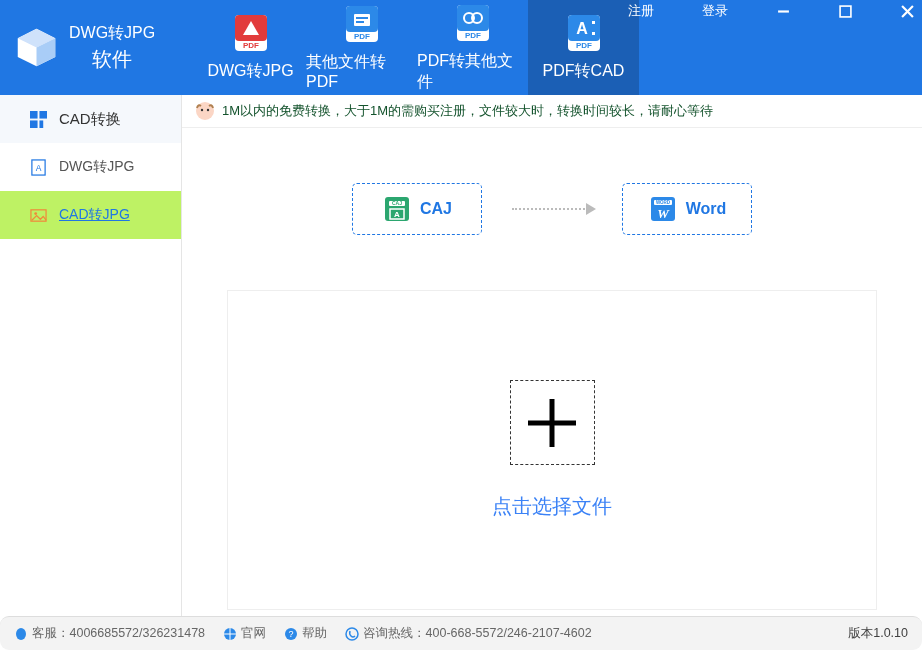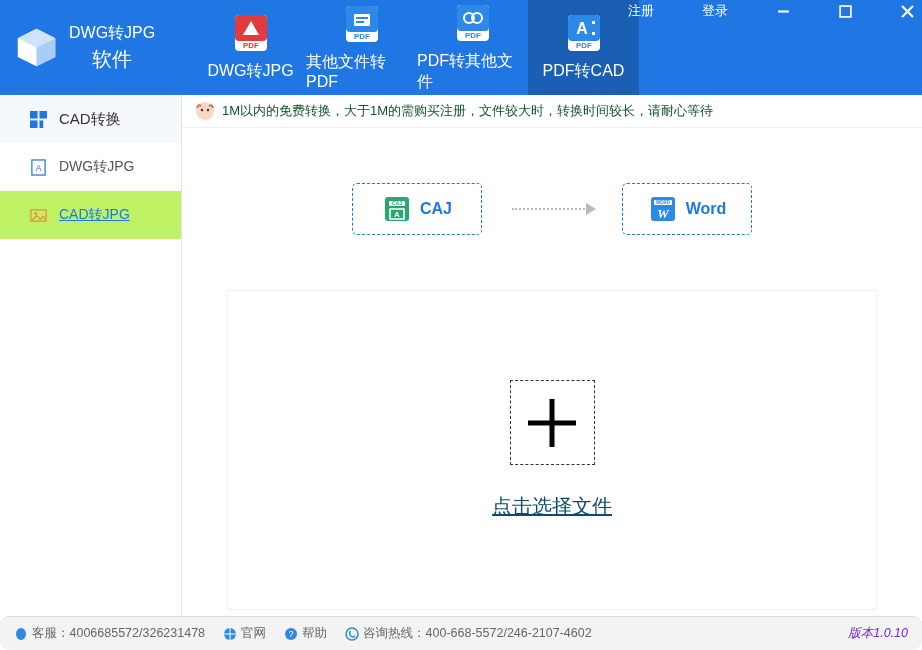--- a/index.html
+++ b/index.html
@@ -34,25 +34,25 @@
 .notice-icon { width: 22px; height: 22px; margin-right: 6px; }
 
 .flow { display: flex; align-items: center; justify-content: center; margin-top: 55px; gap: 30px; }
 .flow-box { width: 130px; height: 52px; border: 1px dashed #2077e3; border-radius: 5px; display: flex; align-items: center; justify-content: center; gap: 8px; font-size: 16px; font-weight: bold; color: #2077e3; }
 .flow-arrow { width: 80px; height: 2px; border-top: 2px dotted #bbb; position: relative; }
 .flow-arrow::after { content: ""; position: absolute; right: -4px; top: -7px; border-left: 10px solid #bbb; border-top: 6px solid transparent; border-bottom: 6px solid transparent; }
 
 .drop-area { margin: 55px auto 0; width: 650px; height: 320px; border: 1px solid #eee; display: flex; flex-direction: column; align-items: center; justify-content: center; cursor: pointer; }
 .plus-box { width: 85px; height: 85px; border: 1px dashed #333; display: flex; align-items: center; justify-content: center; }
 .plus-box svg { width: 60px; height: 60px; }
-.drop-text { margin-top: 28px; font-size: 20px; color: #0c4a6e; text-decoration: underline; }
+.drop-text { margin-top: 28px; font-size: 20px; color: #3b82f6; }
 
 .footer { height: 34px; background: #f3f3f3; border-top: 1px solid #ddd; display: flex; align-items: center; padding: 0 14px; font-size: 12.5px; color: #666; border-radius: 9px; }
 .footer .item { display: flex; align-items: center; gap: 4px; margin-right: 18px; cursor: pointer; }
-.footer .ver { margin-left: auto; color: #6d28d9; font-style: italic; }
+.footer .ver { margin-left: auto; color: #404040; }
 .fi { width: 14px; height: 14px; }
 </style>
 </head>
 <body>
 
 <div class="header">
   <div class="logo-area">
     <svg class="logo-icon" viewBox="0 0 48 48">
         <polygon points="24,4 44,14 44,34 24,44 4,34 4,14" fill="#fff"></polygon>
         <polygon points="24,4 44,14 24,24 4,14" fill="#cfe2fb"></polygon>

